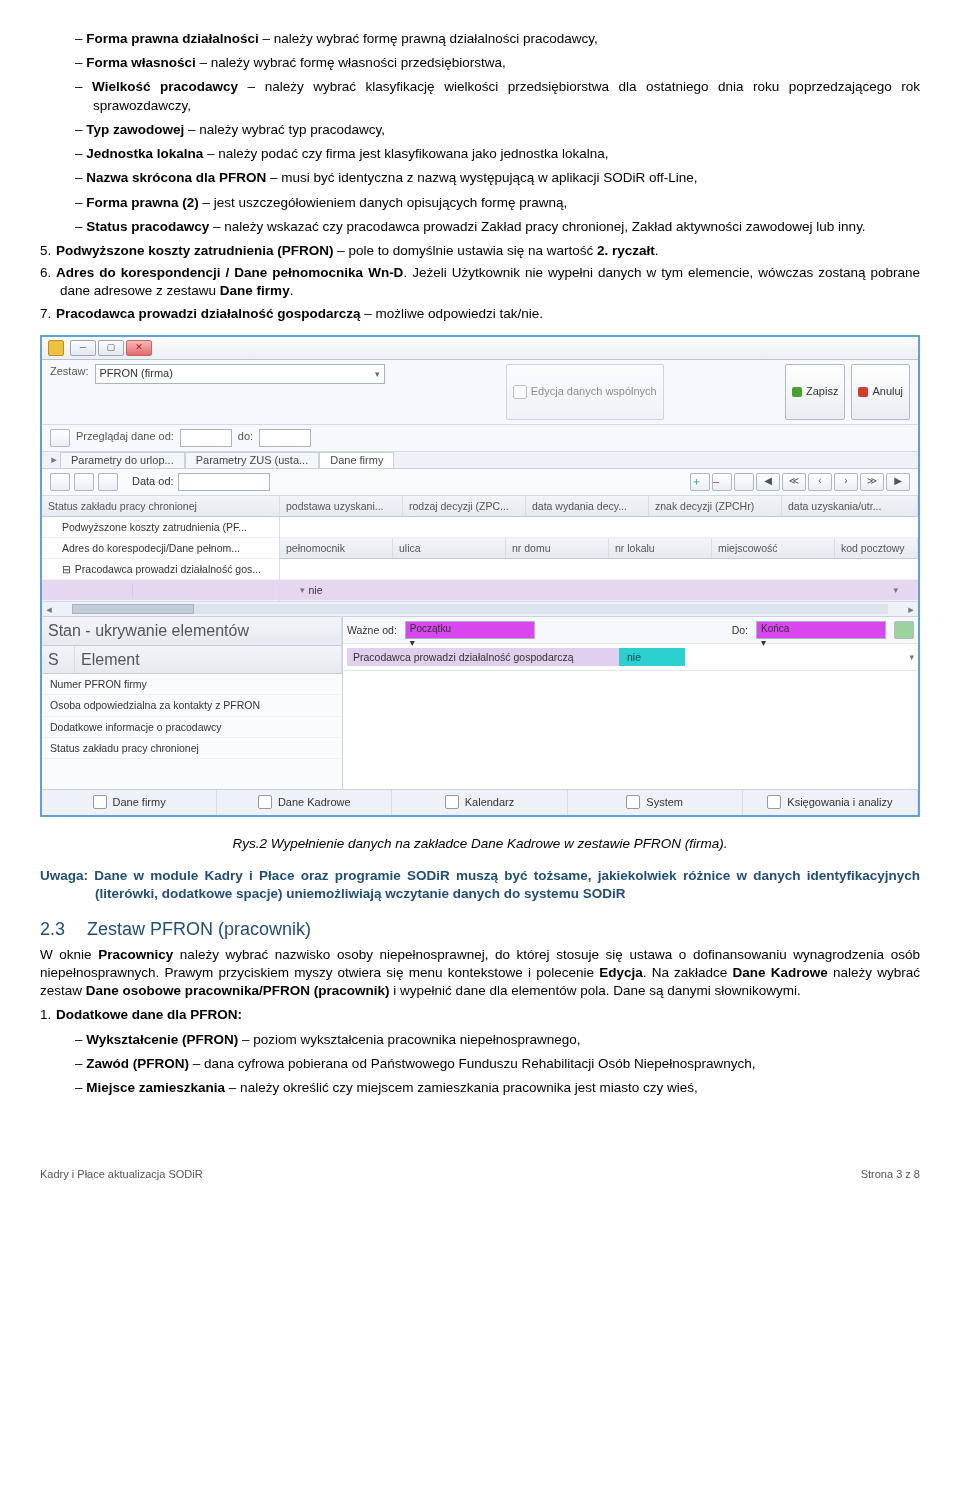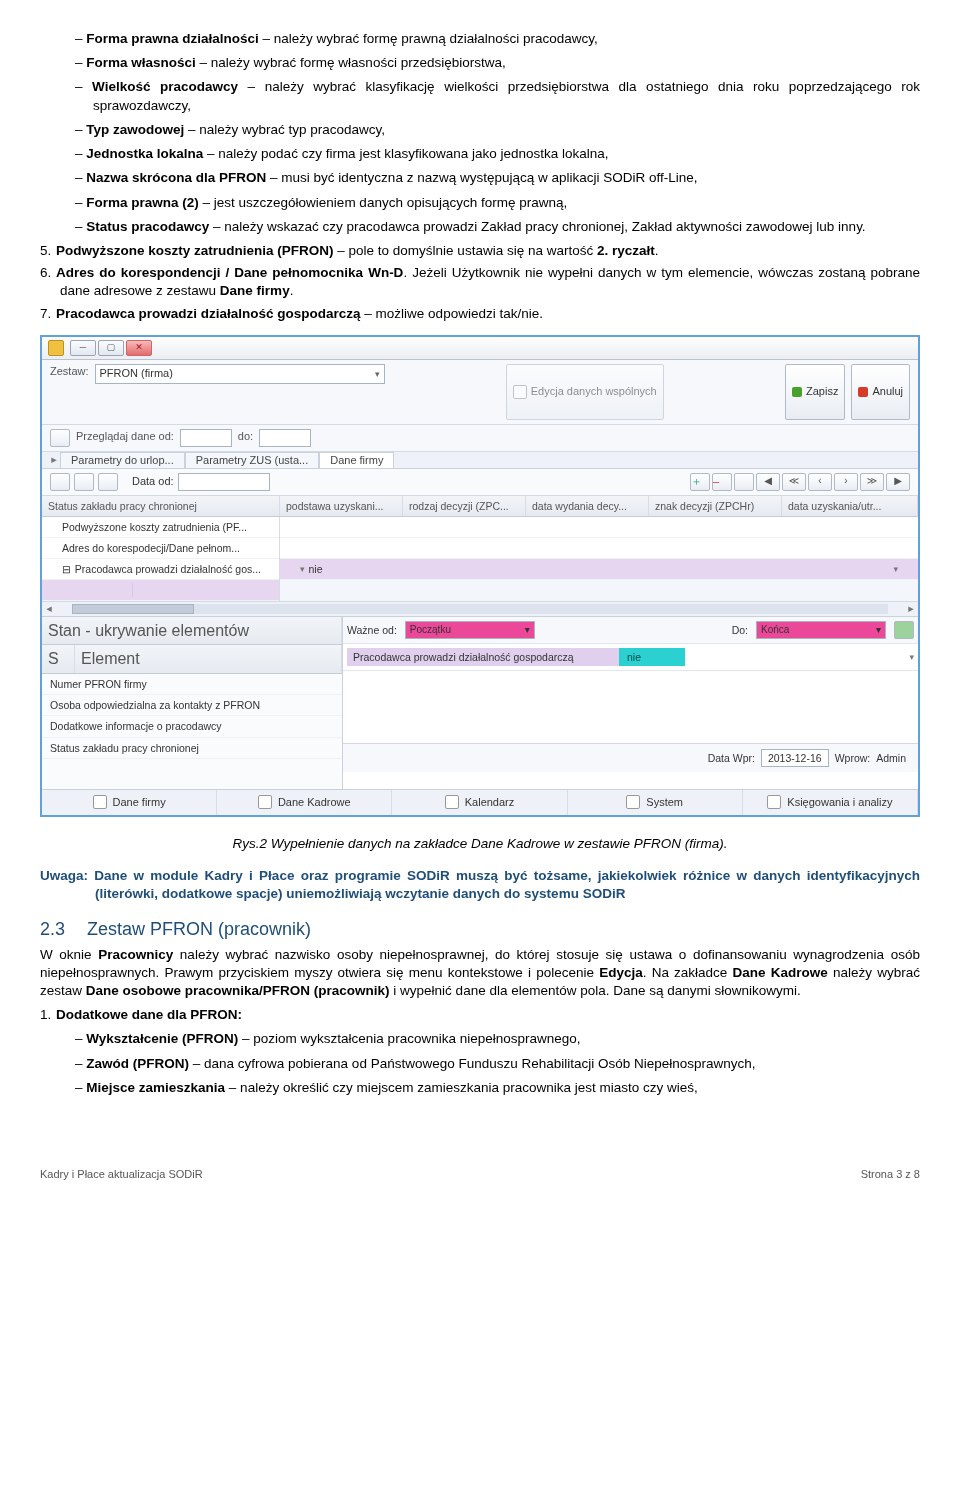--- a/index.html
+++ b/index.html
@@ -55,21 +55,21 @@
   .sb-thumb { position:absolute; left:0; width:120px; top:0; bottom:0; background:#c2ccd9; border:1px solid #a9b4c2;}
   .lower { display:flex; border-top:1px solid #c9d1dc;}
   .lower-left { width:300px; border-right:1px solid #c9d1dc; background:#fafbfd;}
   .panel-head { display:flex; background:linear-gradient(#f2f4f8,#e6eaf0); border-bottom:1px solid #c4ccd8; font-size:16px;}
   .panel-head .ph { padding:3px 6px; border-right:1px solid #d7dde6; color:#555;}
   .left-list-item { padding:3px 8px; font-size:10.5px; border-bottom:1px solid #eef1f6;}
   .lower-right { flex:1; background:#fff;}
   .detail-row { display:flex; align-items:center; gap:8px; padding:4px 4px; border-bottom:1px solid #e2e7ef; font-size:10.5px;}
   .hl-field { background:#e0d0ee; padding:2px 6px; flex:0 0 260px;}
   .hl-value { background:#2bd1d1; color:#0a4a4a; padding:2px 8px; flex:0 0 50px; text-align:left; }
-  .detail-drop { width:120px; height:16px; border:1px solid #a9b4c2; background:#ec4899; display:flex; align-items:center; justify-content:space-between; padding:0 4px; font-size:10px;}
+  .detail-drop { width:120px; height:16px; border:1px solid #a9b4c2; background:#d946ef; display:flex; justify-content:space-between; padding:0 4px; font-size:10px;flex-direction:column;}
   .footer-row { display:flex; padding:5px 12px; gap:6px; justify-content:flex-end; align-items:center; border-top:1px solid #d3dae4; background:#f6f8fc; font-size:10.5px;}
   .btm-nav { display:flex; border-top:1px solid #c9d1dc; background:#eef1f7;}
   .btm-tab { flex:1; text-align:center; padding:5px 4px; border-right:1px solid #d7dde6; font-size:11px; display:flex; align-items:center; justify-content:center; gap:6px;}
   .miniicon { width:12px;height:12px;border:1px solid #999;background:#fff;border-radius:2px;}
   .gridbody { display:flex; }
   .gridbody-left { width: 237px; border-right:1px solid #d7dde6; }
   .gridbody-right { flex:1; }
   .lbrow { padding:3px 20px; font-size:10.5px; border-bottom:1px solid #eef1f6; white-space:nowrap; overflow:hidden; background:#fff; height:14px;}
   .purple-over { background:#e6d6f0 !important; }
 </style>
@@ -176,20 +176,28 @@
           <span>⊟</span>
           <span>Pracodawca prowadzi działalność gos...</span>
         </div>
       <div class="lbrow purple-over" style="display:flex;">
           <div style="width:70px;border-right:1px solid #d7c8e6;"></div>
           <div style="flex:1;"></div>
         </div>
     </div>
     <div class="gridbody-right">
       <div class="lbrow" style="padding:0;height:20px;"></div>
+      <div class="grid-header" style="border-top:none;">
+        <div class="gh" style="width:100px;">pełnomocnik</div>
+        <div class="gh" style="width:100px;">ulica</div>
+        <div class="gh" style="width:90px;">nr domu</div>
+        <div class="gh" style="width:90px;">nr lokalu</div>
+        <div class="gh" style="width:110px;">miejscowość</div>
+        <div class="gh" style="flex:1;">kod pocztowy</div>
+      </div>
       <div class="lbrow" style="padding:0;height:20px;"></div>
       <div class="lbrow purple-over" style="display:flex;align-items:center;">
         <span style="font-size:9px;color:#777;margin-right:4px;">▾</span>
         <span>nie</span>
         <span style="margin-left:auto;font-size:9px;color:#777;">▾</span>
       </div>
     </div>
   </div>
 
   <div class="scrollbar-h">
@@ -230,26 +238,20 @@
           </div>
         <span class="sqicon" style="background:#9cd29c;"></span>
       </div>
       <div class="detail-row" style="gap:0;">
         <div class="hl-field">Pracodawca prowadzi działalność gospodarczą</div>
         <div class="hl-value">nie</div>
         <div style="flex:1;"></div>
         <span style="font-size:9px;color:#777;">▾</span>
       </div>
       <div style="height:72px;"></div>
-      <div class="footer-row">
-        <span>Data Wpr:</span>
-        <div style="border:1px solid #a9b4c2;background:#fff;padding:1px 6px;">2013-12-16</div>
-        <span>Wprow:</span>
-        <span>Admin</span>
-      </div>
     </div>
   </div>
 
   <div class="btm-nav">
     <div class="btm-tab">
         <span class="miniicon"></span>
         <span>Dane firmy</span>
       </div>
     <div class="btm-tab">
         <span class="miniicon"></span>

